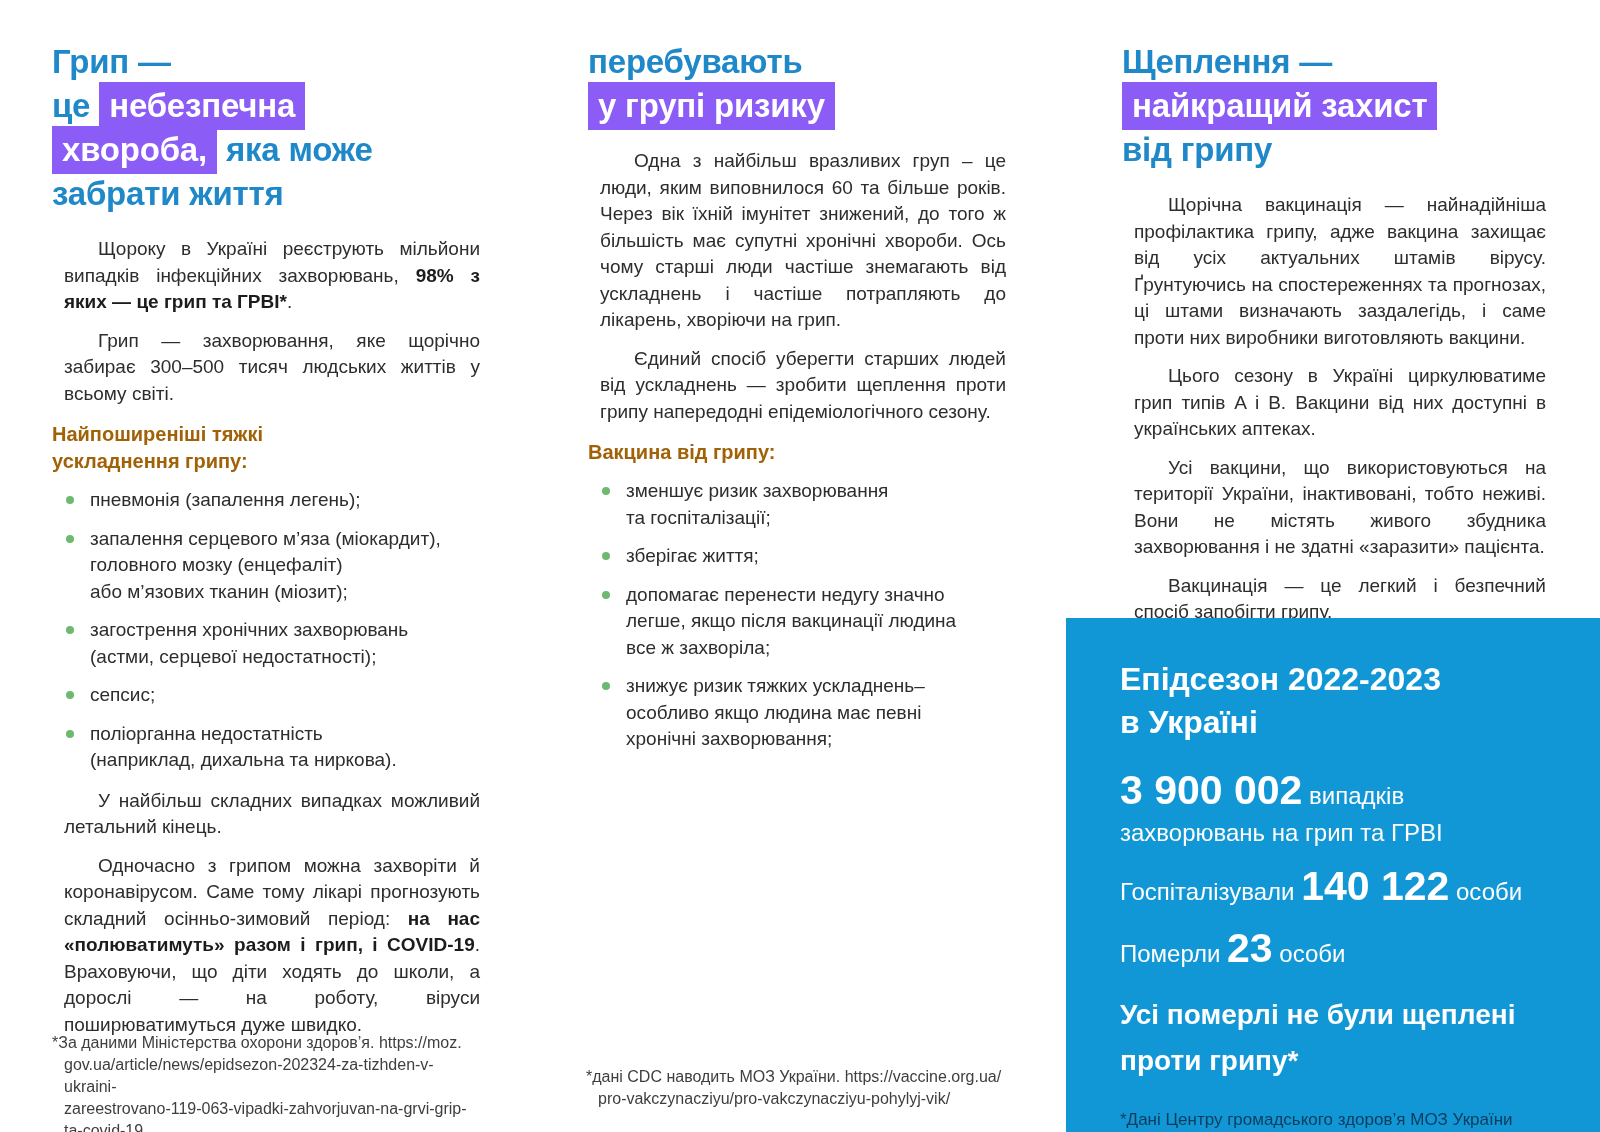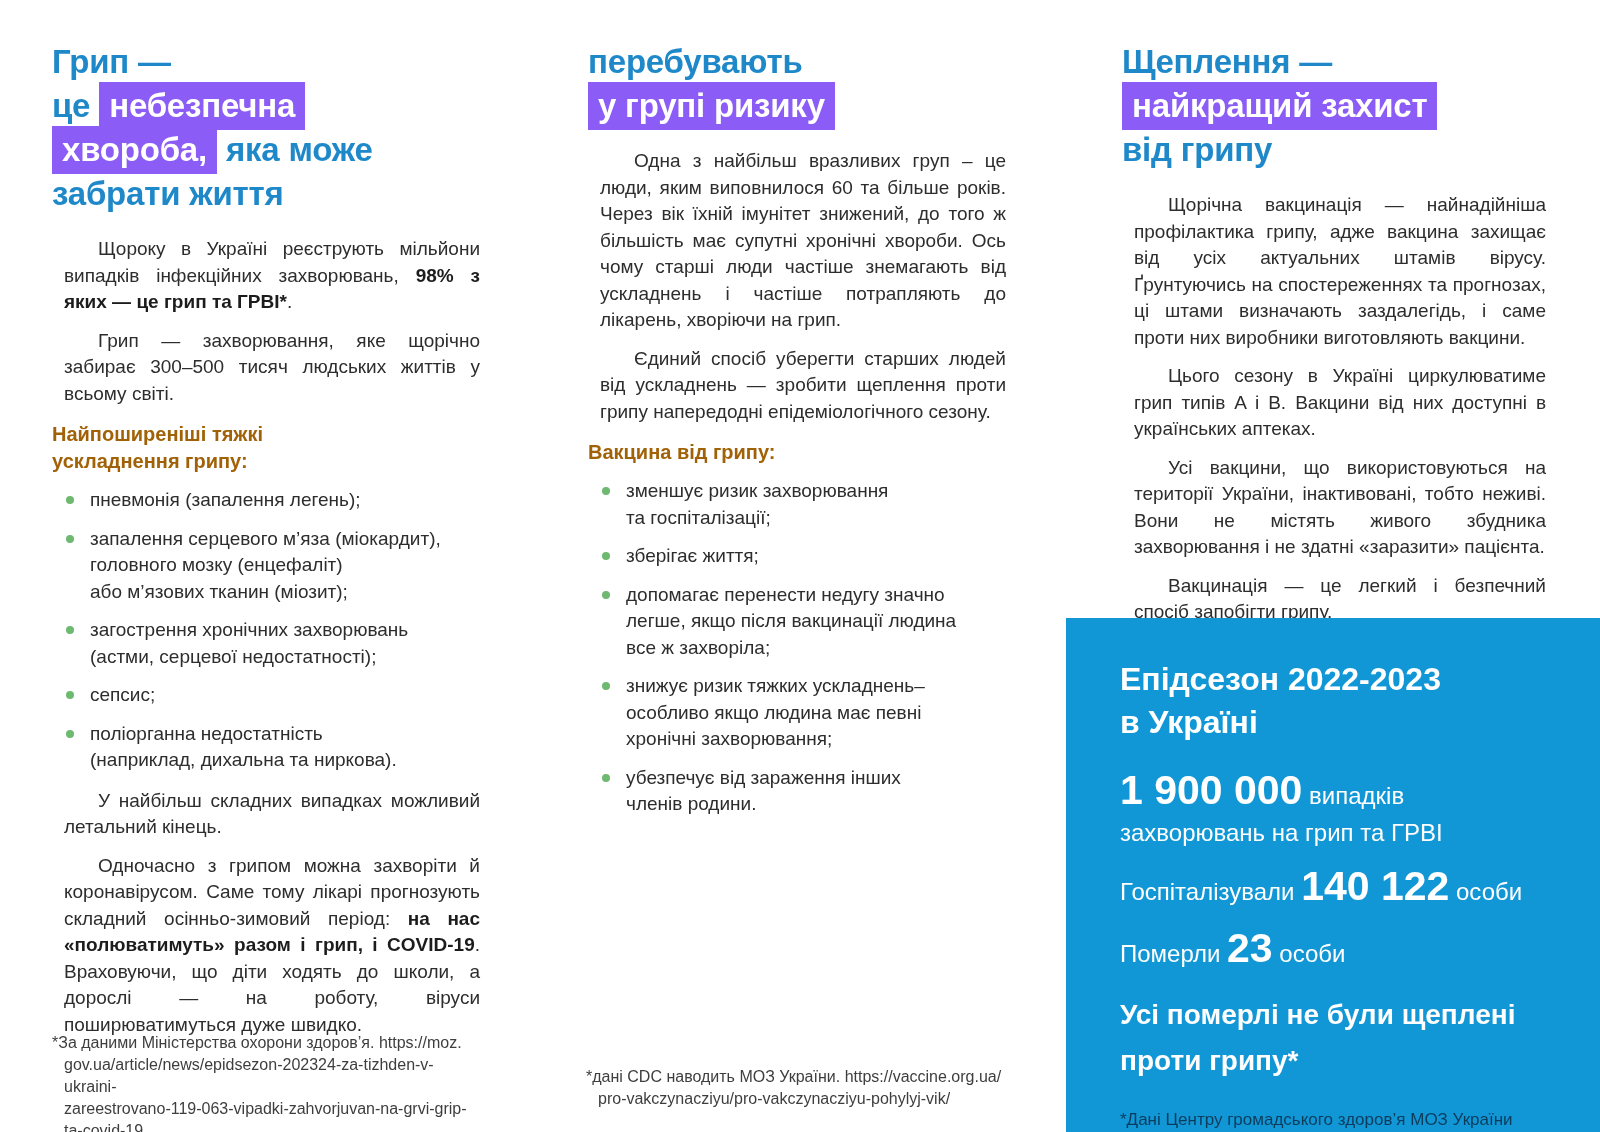--- a/index.html
+++ b/index.html
@@ -115,22 +115,20 @@
     <ul class="bullets">
       <li>зменшує ризик захворювання
 та госпіталізації;</li>
       <li>зберігає життя;</li>
       <li>допомагає перенести недугу значно
 легше, якщо після вакцинації людина
 все ж захворіла;</li>
       <li>знижує ризик тяжких ускладнень–
 особливо якщо людина має певні
 хронічні захворювання;</li>
-      <li>убезпечує від зараження інших
-членів родини.</li>
     </ul>
   </section>
 
   <section class="col col3">
     <h1 class="head">
       <span class="hline"><span>Щеплення —</span></span>
       <span class="hline"><span class="hl">найкращий захист</span></span>
       <span class="hline"><span>від грипу</span></span>
     </h1>
     <p class="body indent">Щорічна вакцинація — найнадійніша профілактика грипу, адже вакцина захищає від усіх актуальних штамів вірусу. Ґрунтуючись на спостереженнях та прогнозах, ці штами визначають заздалегідь, і саме проти них виробники виготовляють вакцини.</p>
@@ -142,21 +140,21 @@
   <p class="fn fn1">*За даними Міністерства охорони здоров’я. https://moz.
 gov.ua/article/news/epidsezon-202324-za-tizhden-v-ukraini-
 zareestrovano-119-063-vipadki-zahvorjuvan-na-grvi-grip-
 ta-covid-19</p>
   <p class="fn fn2">*дані CDC наводить МОЗ України. https://vaccine.org.ua/
 pro-vakczynacziyu/pro-vakczynacziyu-pohylyj-vik/</p>
 
   <aside class="stats-box">
     <h2 class="box-title">Епідсезон 2022-2023
 в Україні</h2>
-    <p class="stat stat-cases"><span class="big">1 900 000</span><span> випадків</span><span class="line2">захворювань на грип та ГРВІ</span></p>
+    <p class="stat stat-cases"><span class="big">3 900 002</span><span> випадків</span><span class="line2">захворювань на грип та ГРВІ</span></p>
     <p class="stat stat-hosp"><span>Госпіталізували </span><span class="big">140 122</span><span> особи</span></p>
     <p class="stat stat-deaths"><span>Померли </span><span class="big">23</span><span> особи</span></p>
     <p class="box-emphasis">Усі померлі не були щеплені
 проти грипу*</p>
     <p class="box-footnote">*Дані Центру громадського здоров’я МОЗ України
 https://phc.org.ua/sites/default/files/users/user90/flu_
 operinfo_2022_2023_season.pdf</p>
   </aside>
 
 </main>

